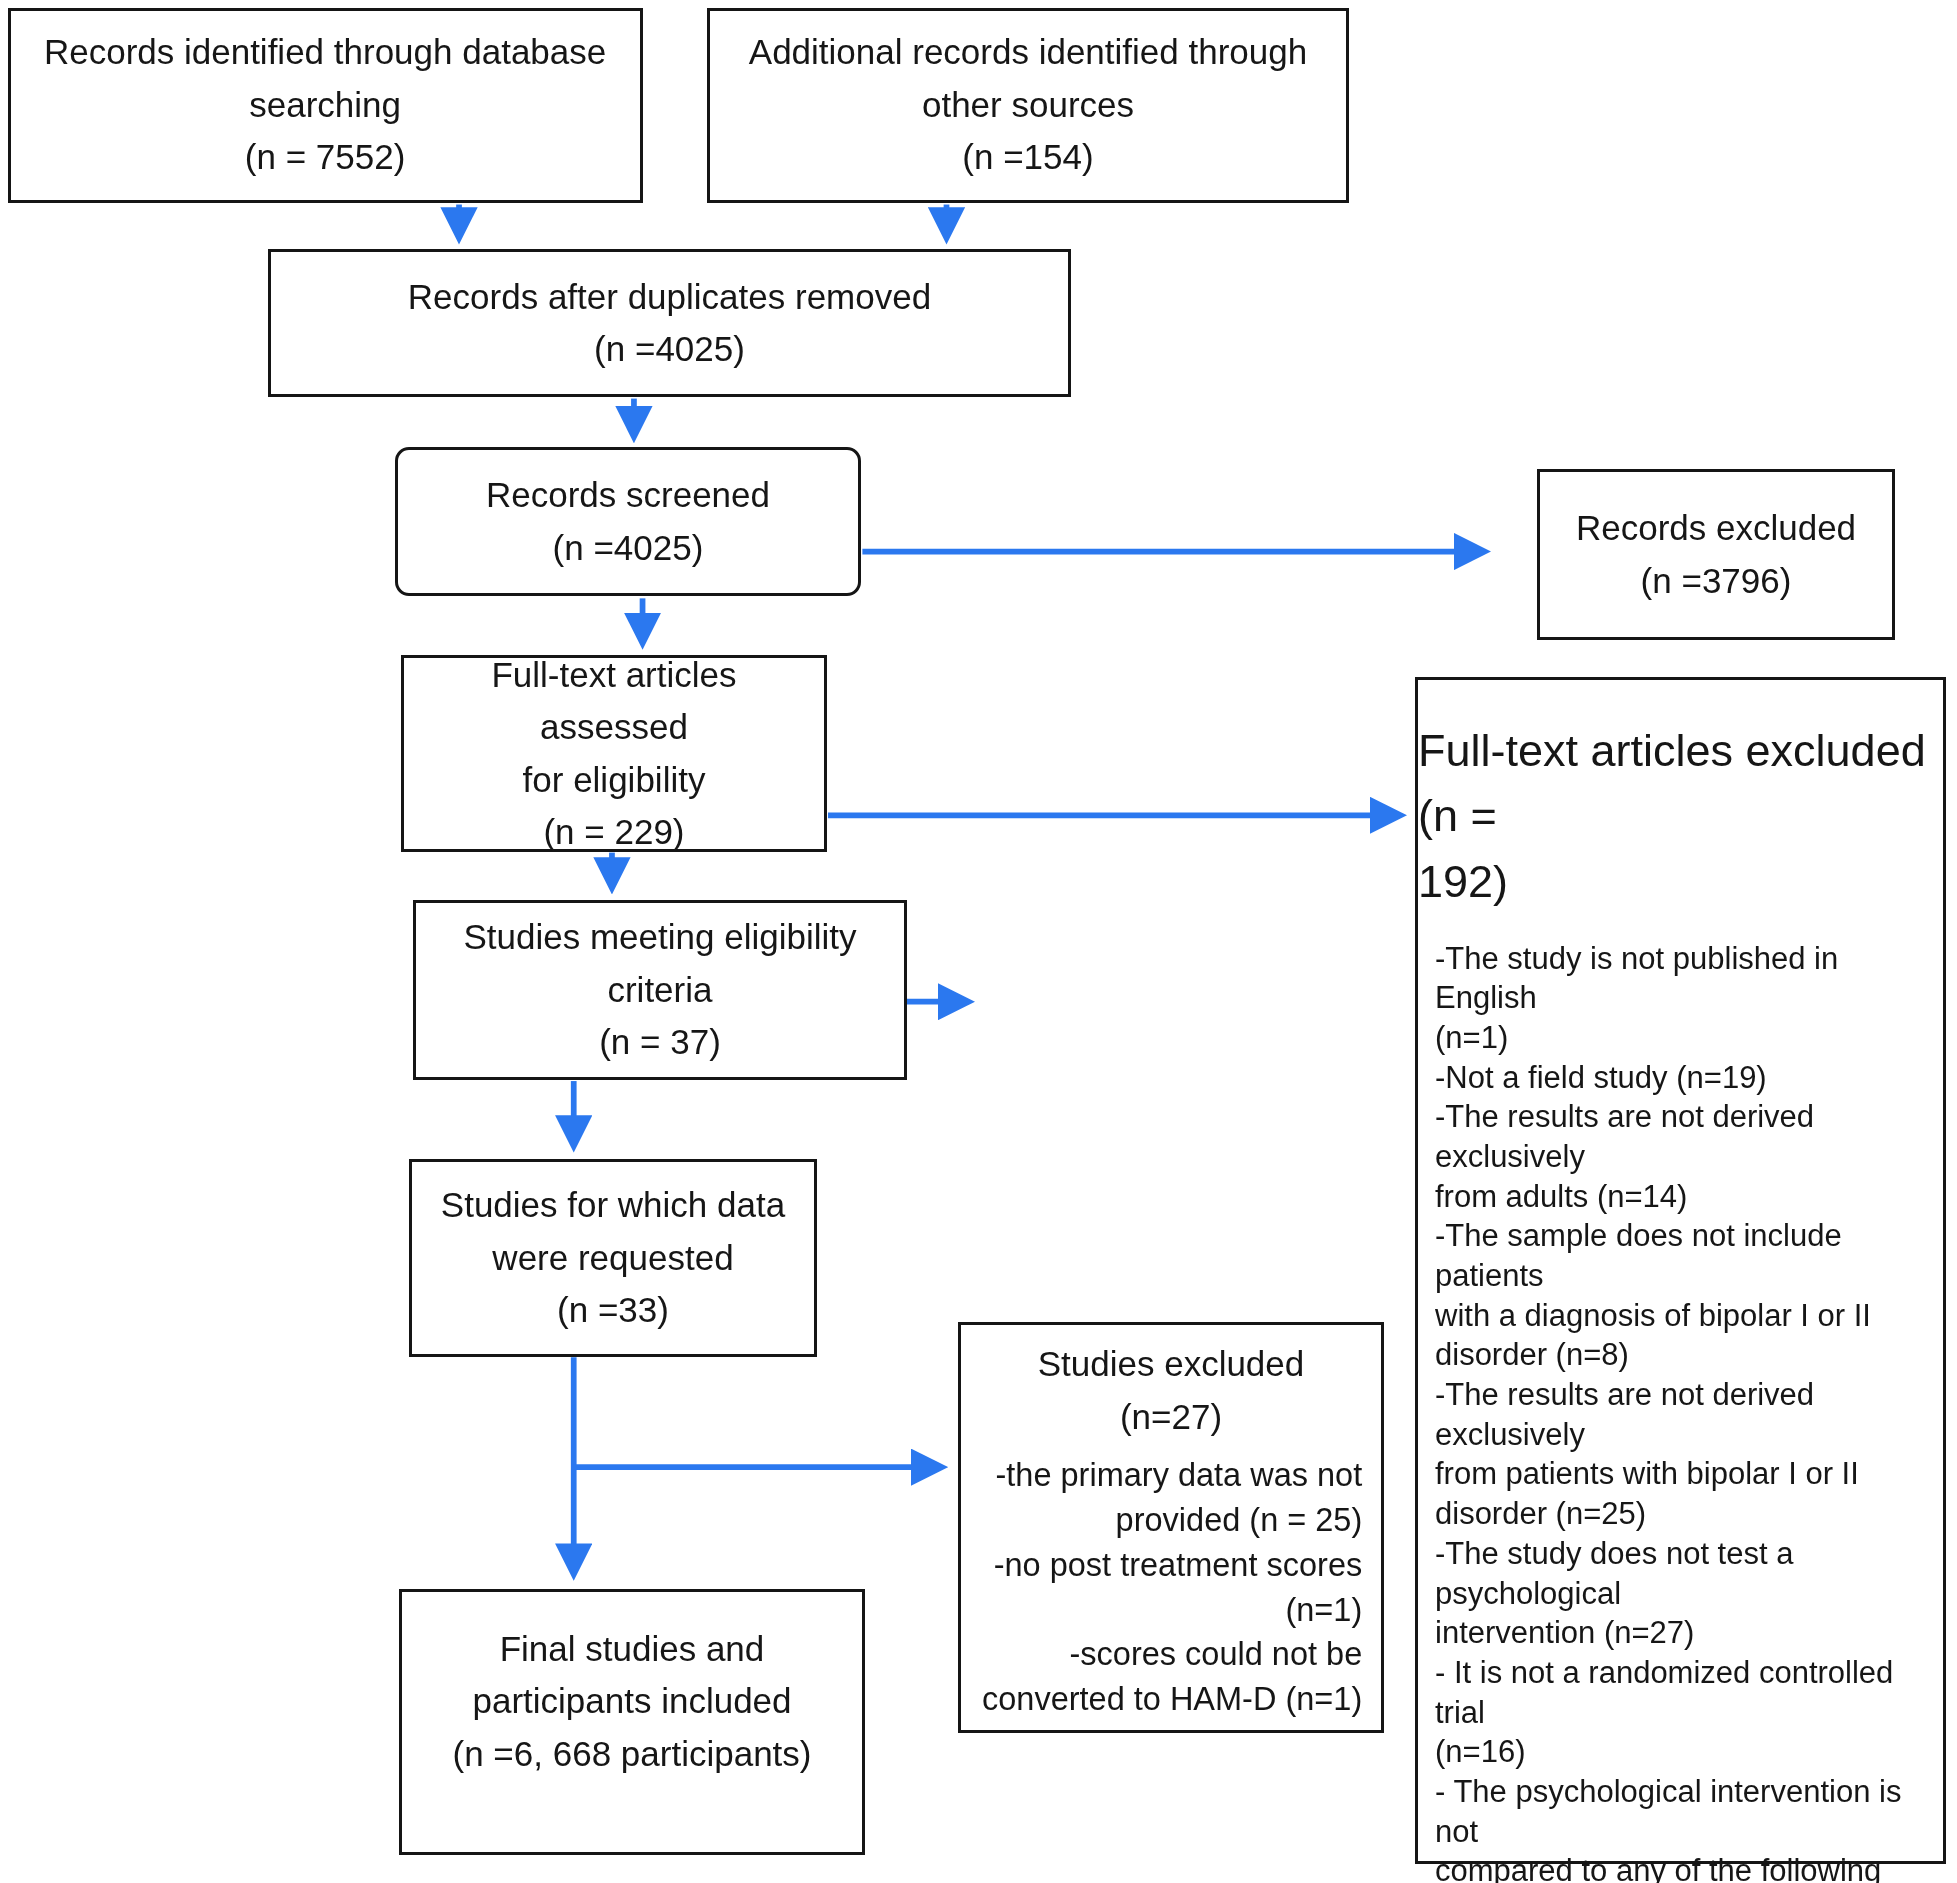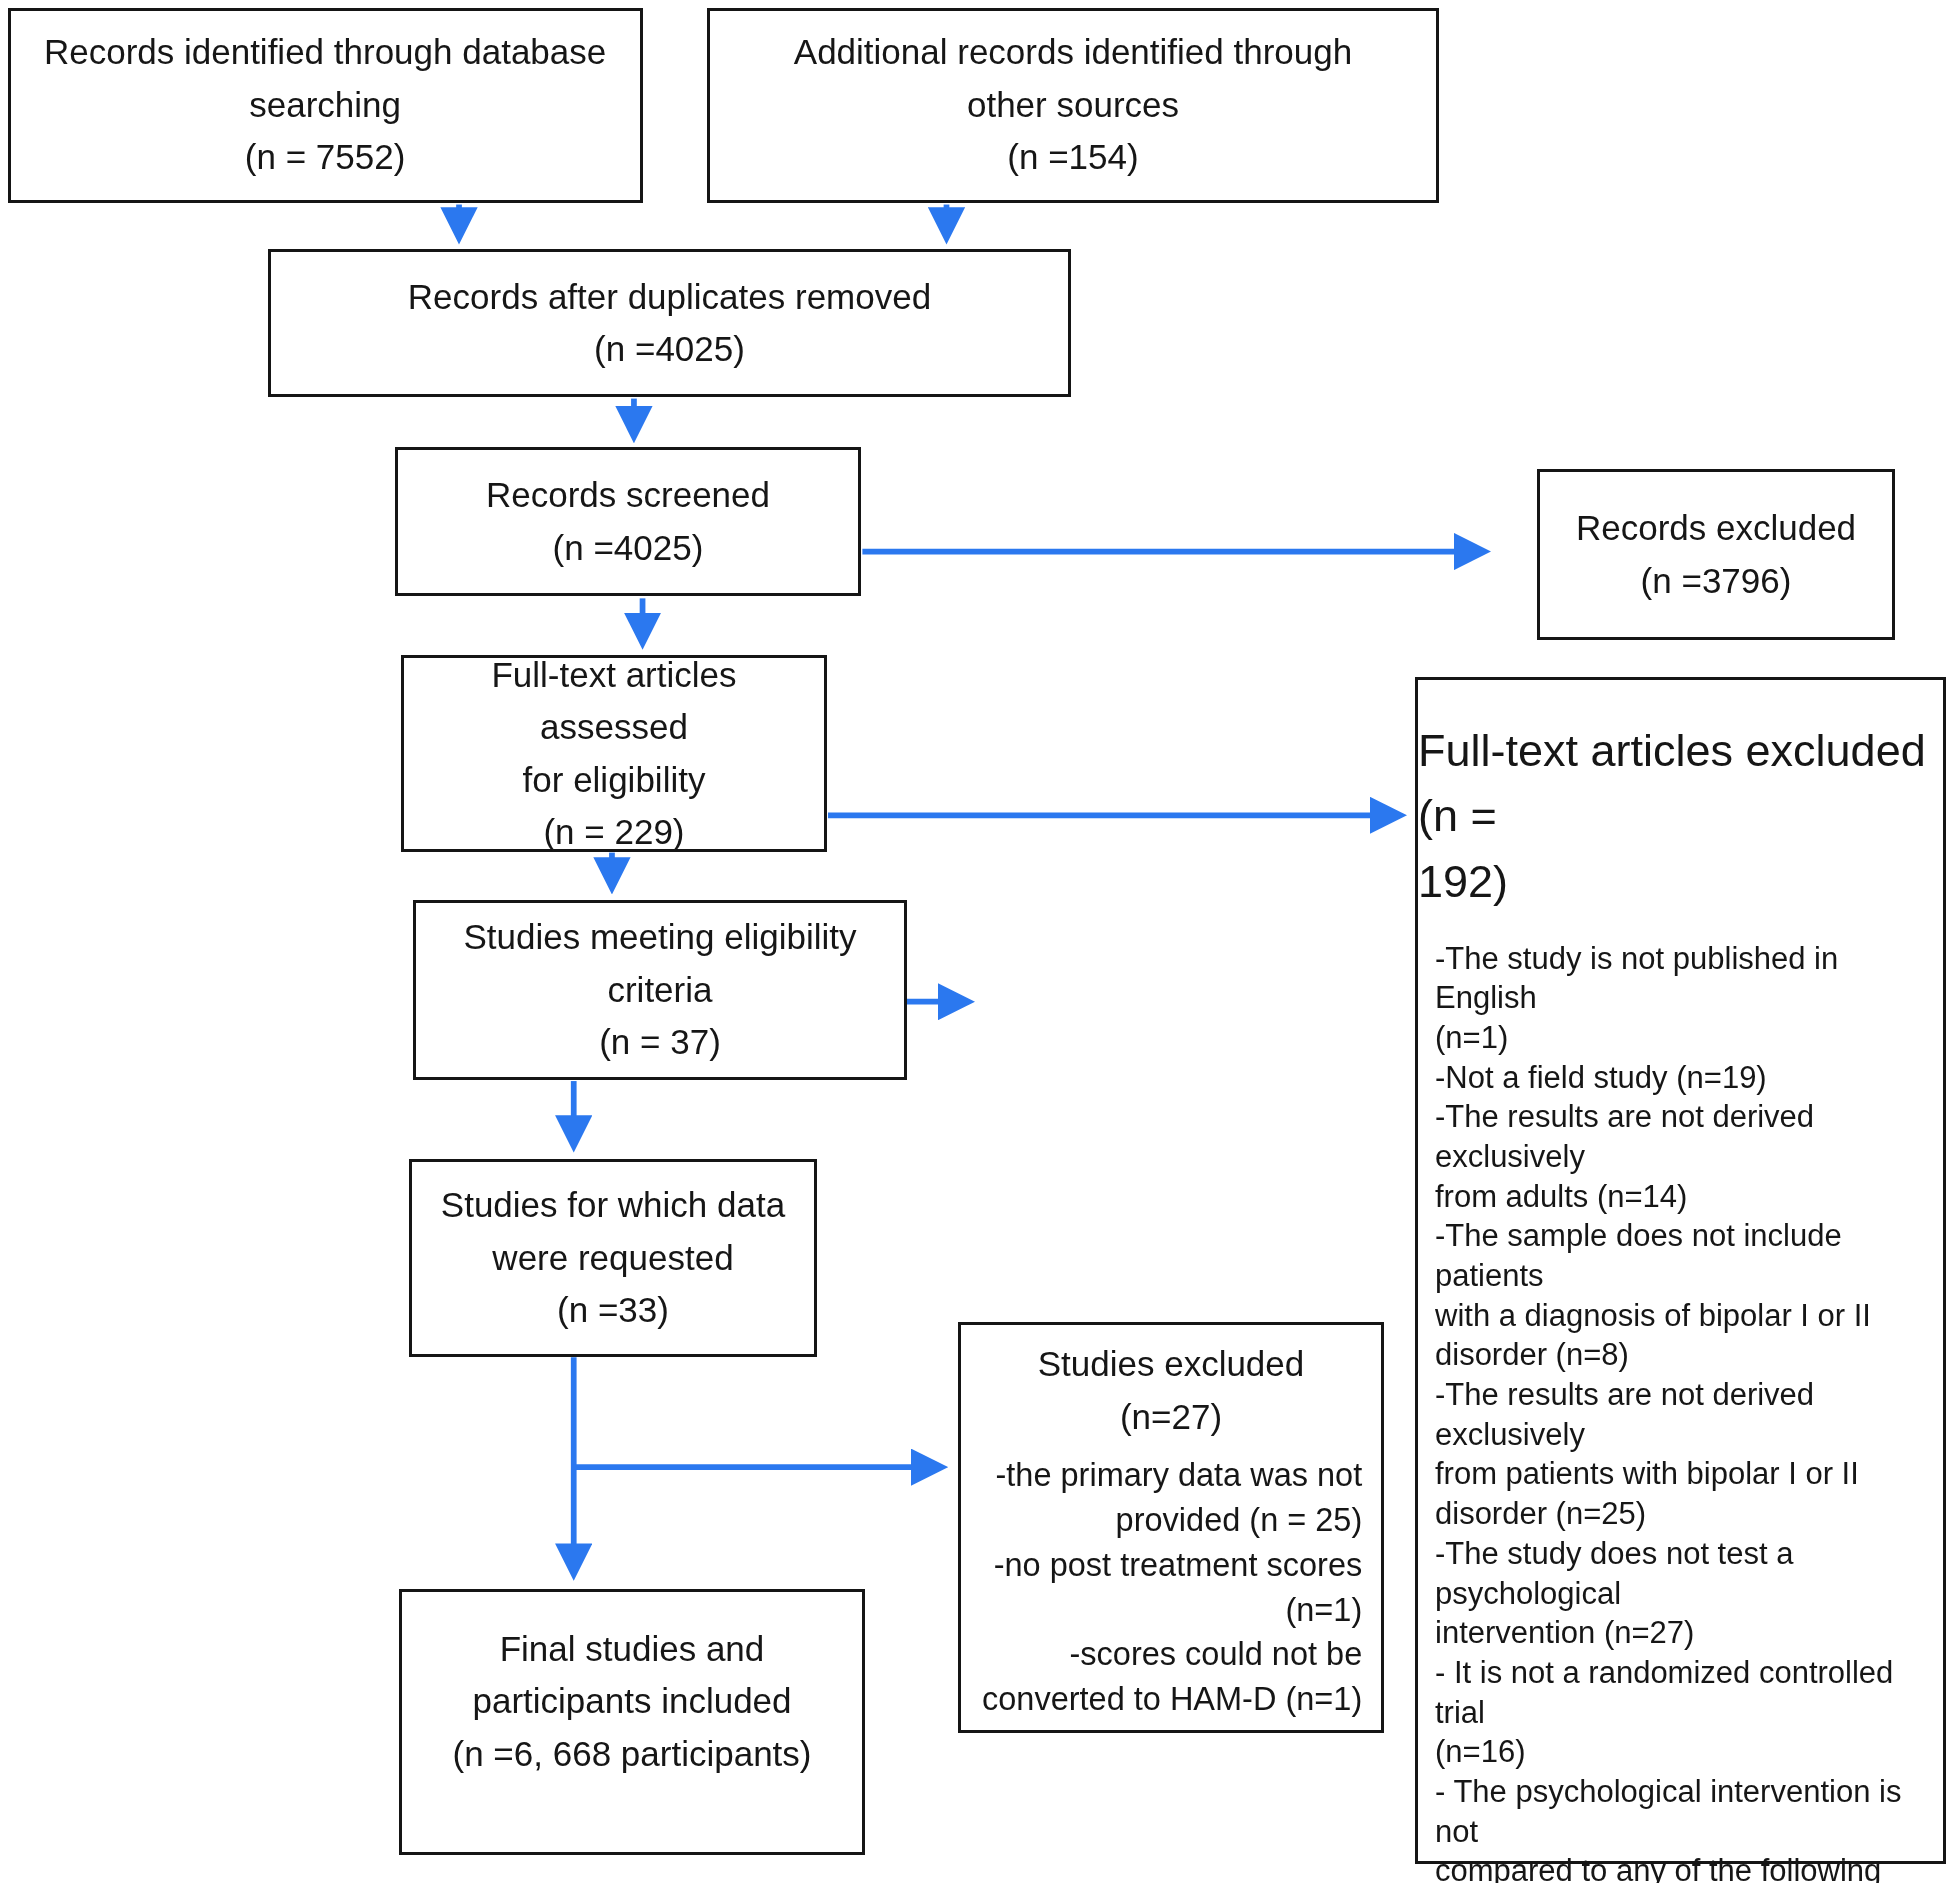--- a/index.html
+++ b/index.html
@@ -95,32 +95,32 @@
       <line x1="600" y1="1535" x2="984" y2="1535" marker-end="url(#ah)"></line>
     </g>
   </svg>
 
   <div class="fbox" id="box-identified-db" style="left:7.6px; top:7.6px; width:635px; height:195px;">
     <div class="box-text">Records identified through database
 searching
 (n = 7552)</div>
   </div>
 
-  <div class="fbox" id="box-identified-other" style="left:707px; top:7.6px; width:732px; height:195px;">
+  <div class="fbox" id="box-identified-other" style="left:707px; top:7.6px; width:642px; height:195px;">
     <div class="box-text">Additional records identified through
 other sources
 (n =154)</div>
   </div>
 
   <div class="fbox" id="box-after-duplicates" style="left:268px; top:249px; width:803px; height:148px;">
     <div class="box-text">Records after duplicates removed
 (n =4025)</div>
   </div>
 
-  <div class="fbox" id="box-screened" style="left:395px; top:447px; width:466px; height:149px;">
+  <div class="fbox" id="box-screened" style="left:395px; top:447px; width:466px; height:149px;border-radius:14px;">
     <div class="box-text">Records screened
 (n =4025)</div>
   </div>
 
   <div class="fbox" id="box-records-excluded" style="left:1537px; top:469px; width:358px; height:171px;">
     <div class="box-text">Records excluded
 (n =3796)</div>
   </div>
 
   <div class="fbox" id="box-fulltext-assessed" style="left:401px; top:655px; width:426px; height:197px;">

